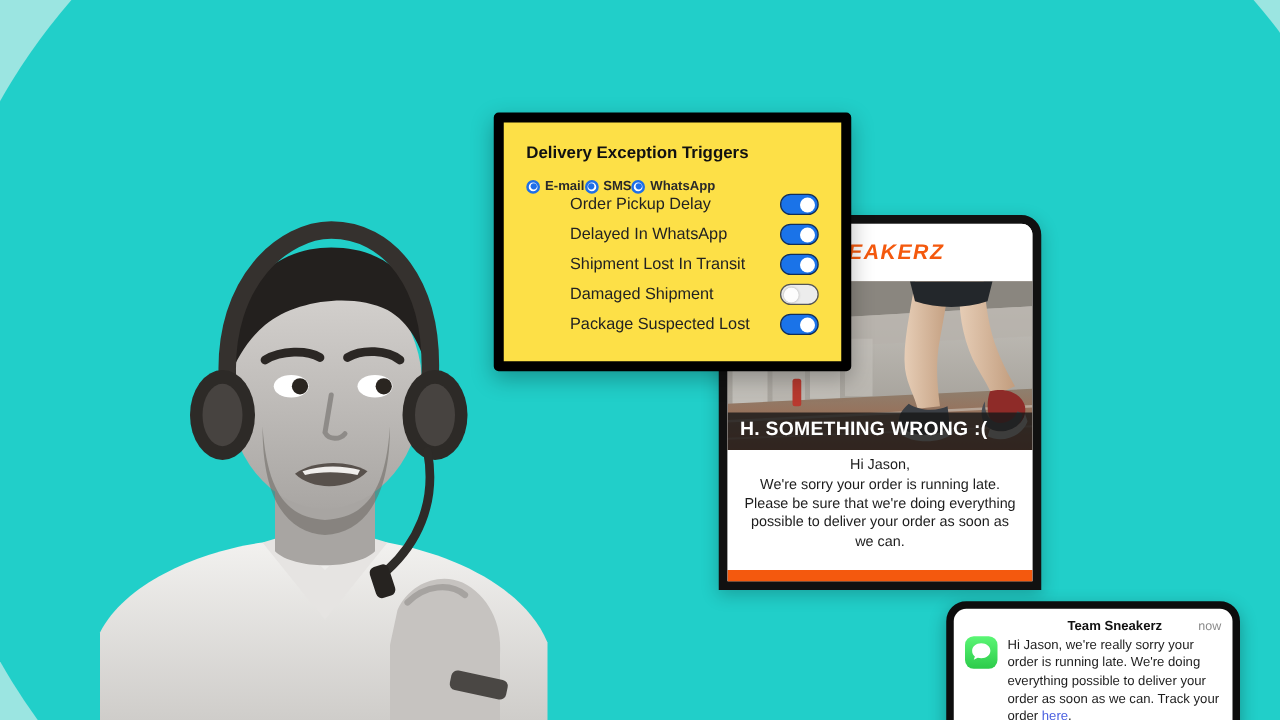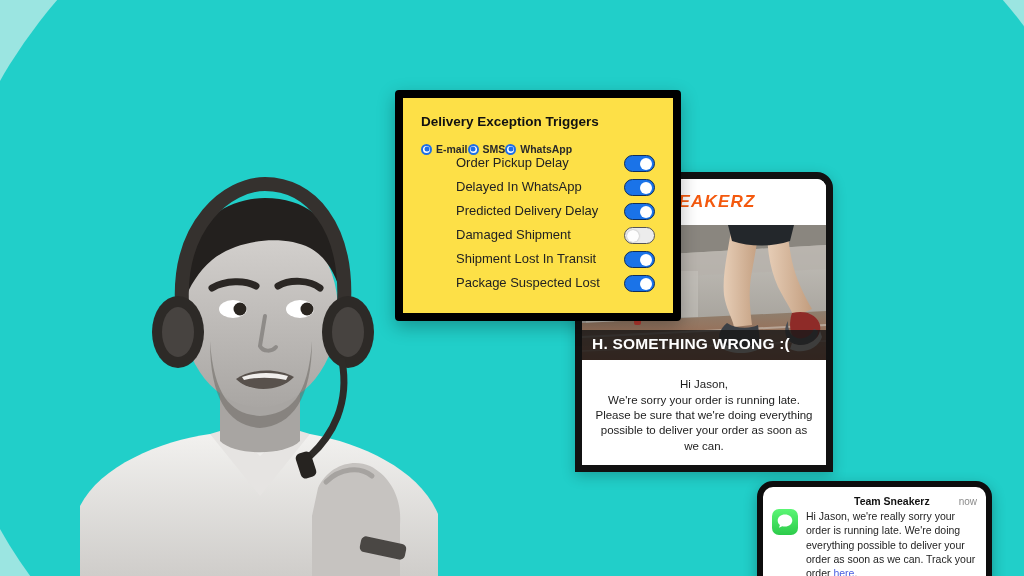--- a/index.html
+++ b/index.html
@@ -81,21 +81,21 @@
     background: rgba(24,24,24,0.82);
     color: #fff;
     font-weight: bold;
     font-size: 15.5px;
     line-height: 1.18;
     padding: 5px 8px 7px 10px;
     letter-spacing: 0.2px;
   }
   .email-body {
     background: #fff;
-    padding: 18px 10px 14px 10px;
+    padding: 6px 10px 14px 10px;
     text-align: center;
   }
   .email-greet {
     font-size: 11.5px;
     color: #1c1c1c;
     margin-bottom: 3px;
   }
   .email-text {
     font-size: 11.5px;
     color: #1c1c1c;
@@ -469,34 +469,28 @@
         <span class="knob"></span>
       </span>
     </div>
     <div class="trigger-row">
       <span class="trigger-label">Delayed In WhatsApp</span>
       <span class="switch">
         <span class="knob"></span>
       </span>
     </div>
     <div class="trigger-row">
-      <span class="trigger-label">Predicted Delivery Delay</span>
+      <span class="trigger-label">Shipment Lost In Transit</span>
       <span class="switch">
         <span class="knob"></span>
       </span>
     </div>
     <div class="trigger-row">
       <span class="trigger-label">Damaged Shipment</span>
       <span class="switch off">
-        <span class="knob"></span>
-      </span>
-    </div>
-    <div class="trigger-row">
-      <span class="trigger-label">Shipment Lost In Transit</span>
-      <span class="switch">
         <span class="knob"></span>
       </span>
     </div>
     <div class="trigger-row">
       <span class="trigger-label">Package Suspected Lost</span>
       <span class="switch">
         <span class="knob"></span>
       </span>
     </div>
   </div>

